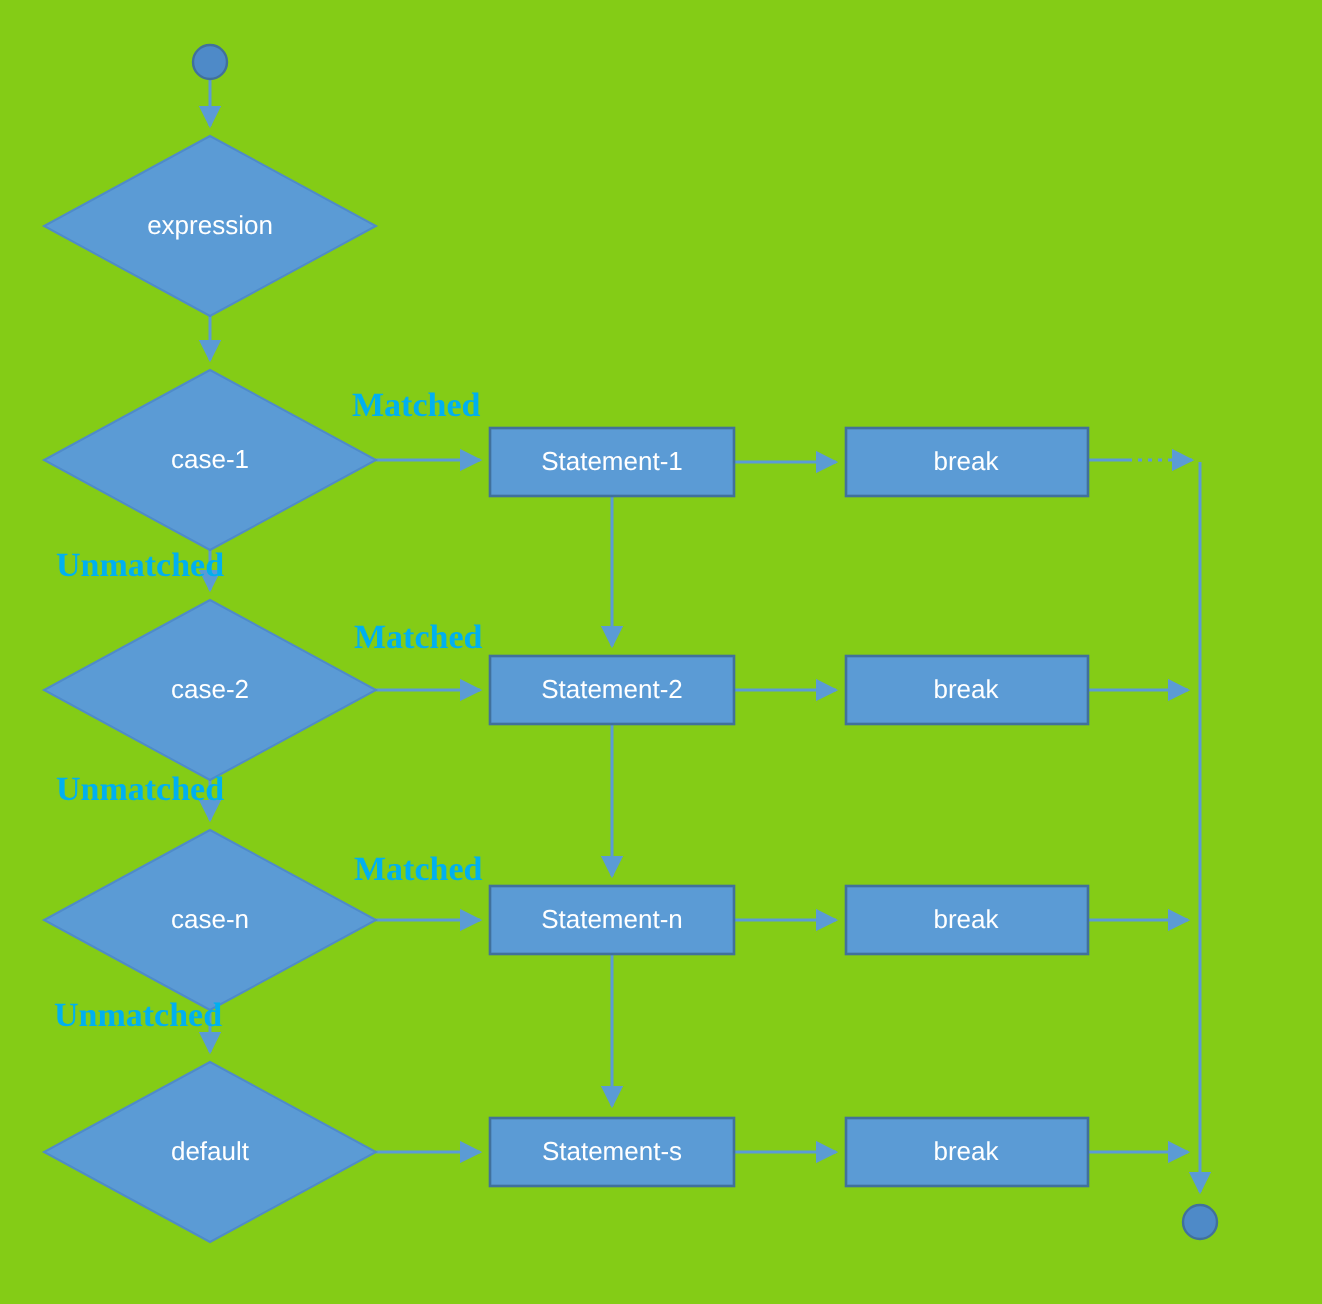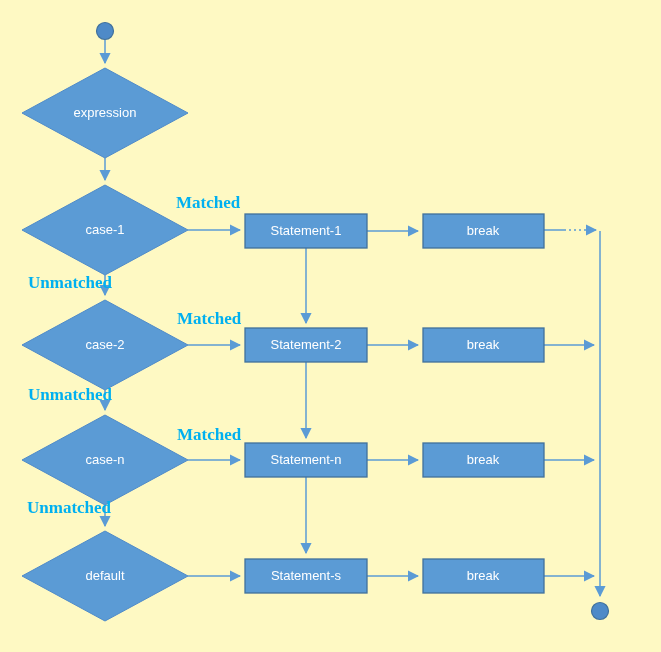--- a/index.html
+++ b/index.html
@@ -1,21 +1,21 @@
 <!DOCTYPE html>
 <html><head>
 <meta charset="utf-8">
 <style>
   html, body { margin: 0; padding: 0; }
   body { background: #ffffff; font-family: "Liberation Sans", sans-serif; }
   .canvas {
     position: relative;
     width: 661px;
     height: 652px;
-    background: #fef9c3;
+    background: #84cc16;
     overflow: hidden;
   }
   svg { display: block; }
   .shape-rect { fill: #5b9bd5; stroke: #41719c; stroke-width: 1.3; }
   .shape-diamond { fill: #5b9bd5; stroke: #4f8bc9; stroke-width: 1; }
   .shape-terminal { fill: #4e8ac8; stroke: #41719c; stroke-width: 1.2; }
   .edge { stroke: #5b9bd5; stroke-width: 1.5; fill: none; }
   .edge-dashed { stroke-dasharray: 5,4; }
   .edge-dotted { stroke-dasharray: 2,3; }
   .node-text {

